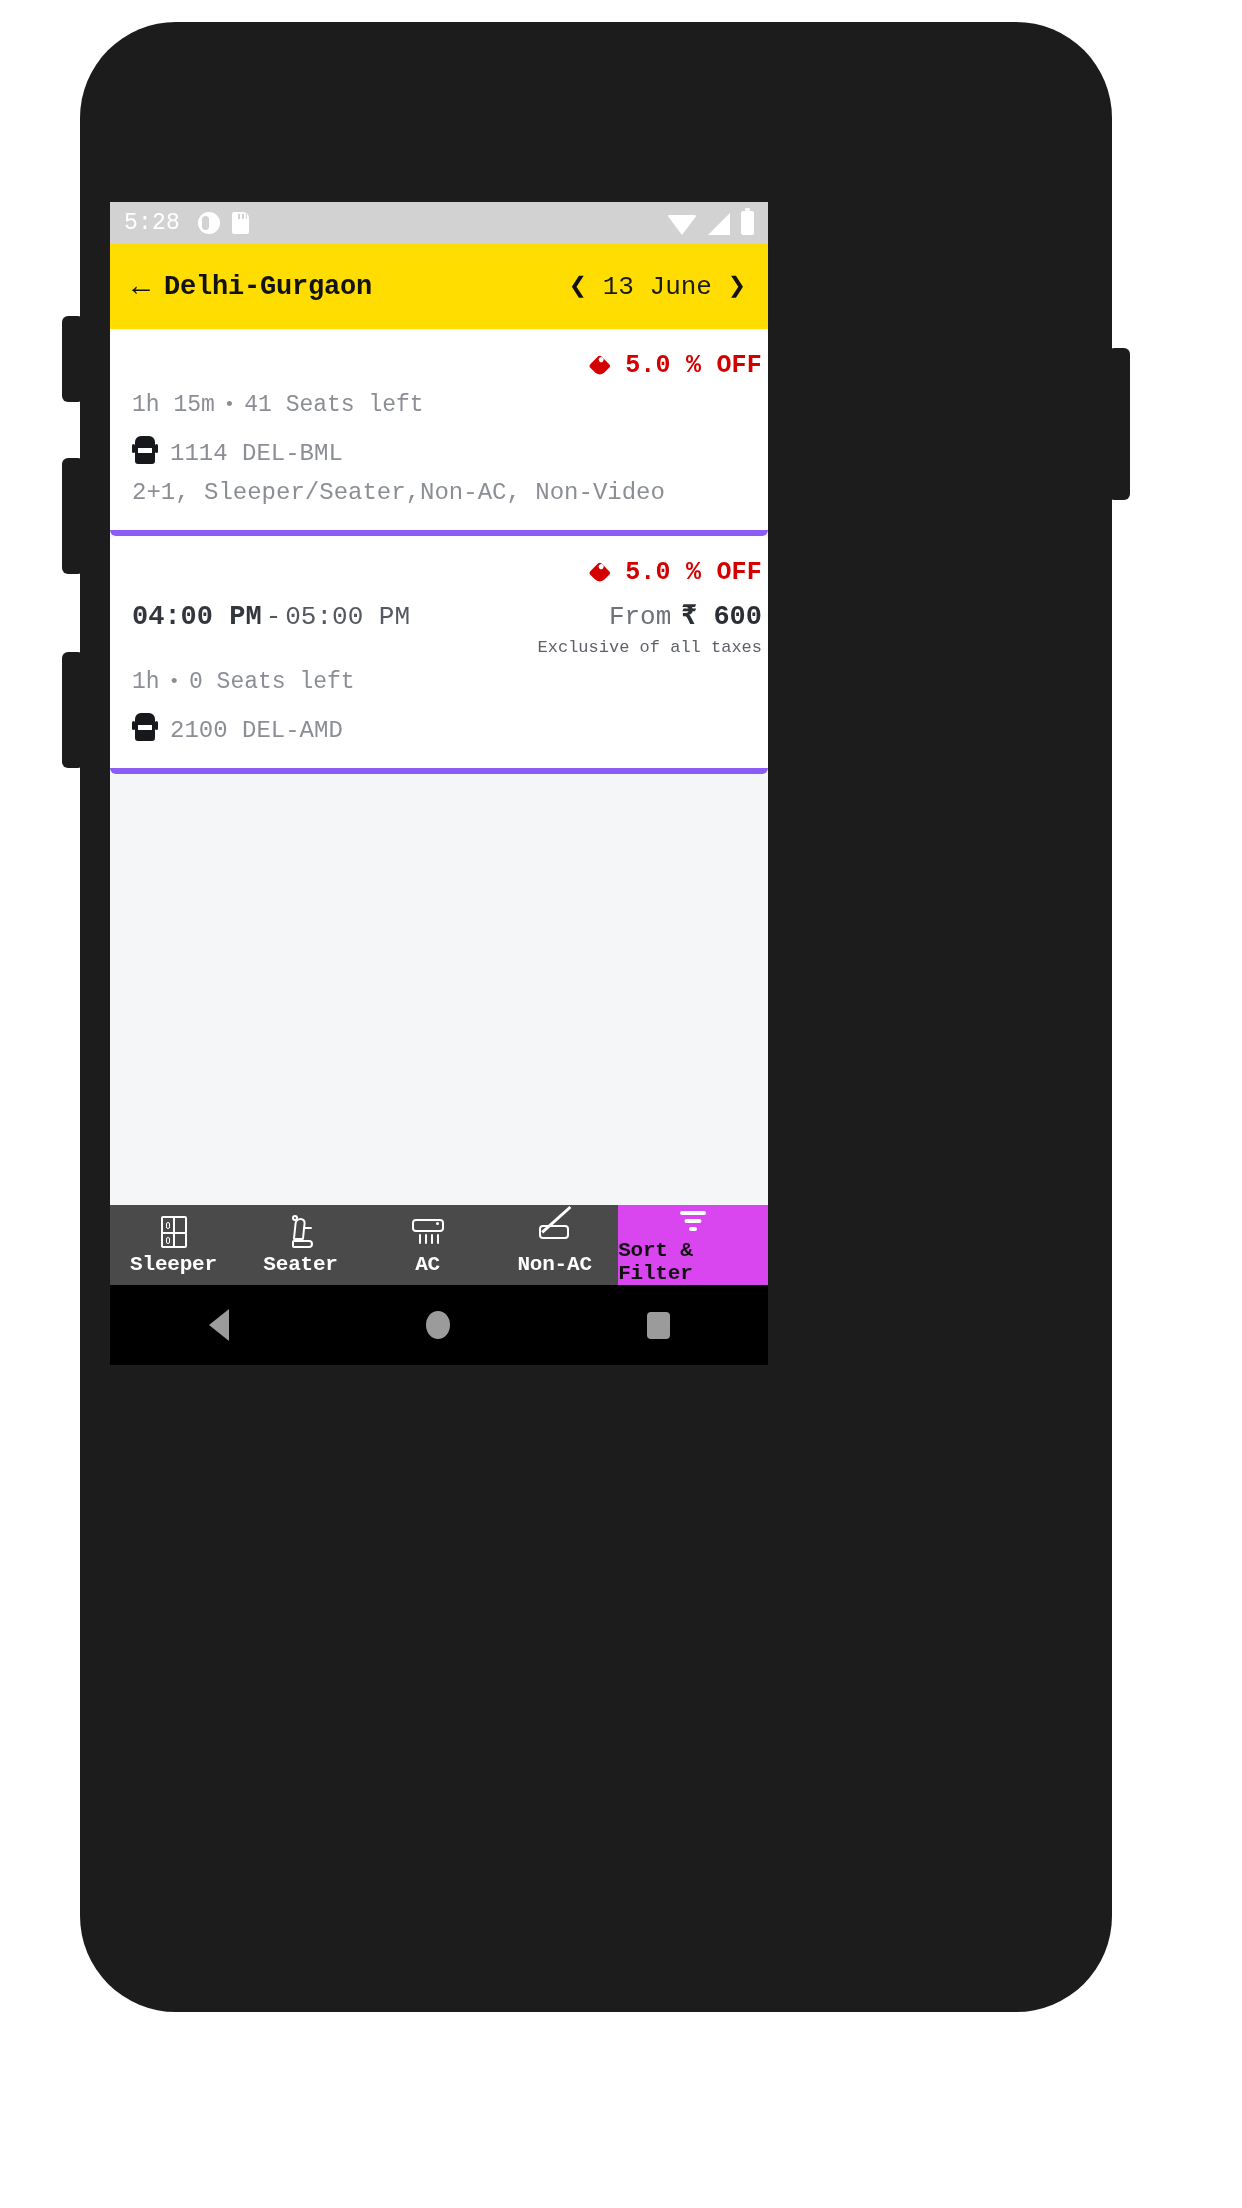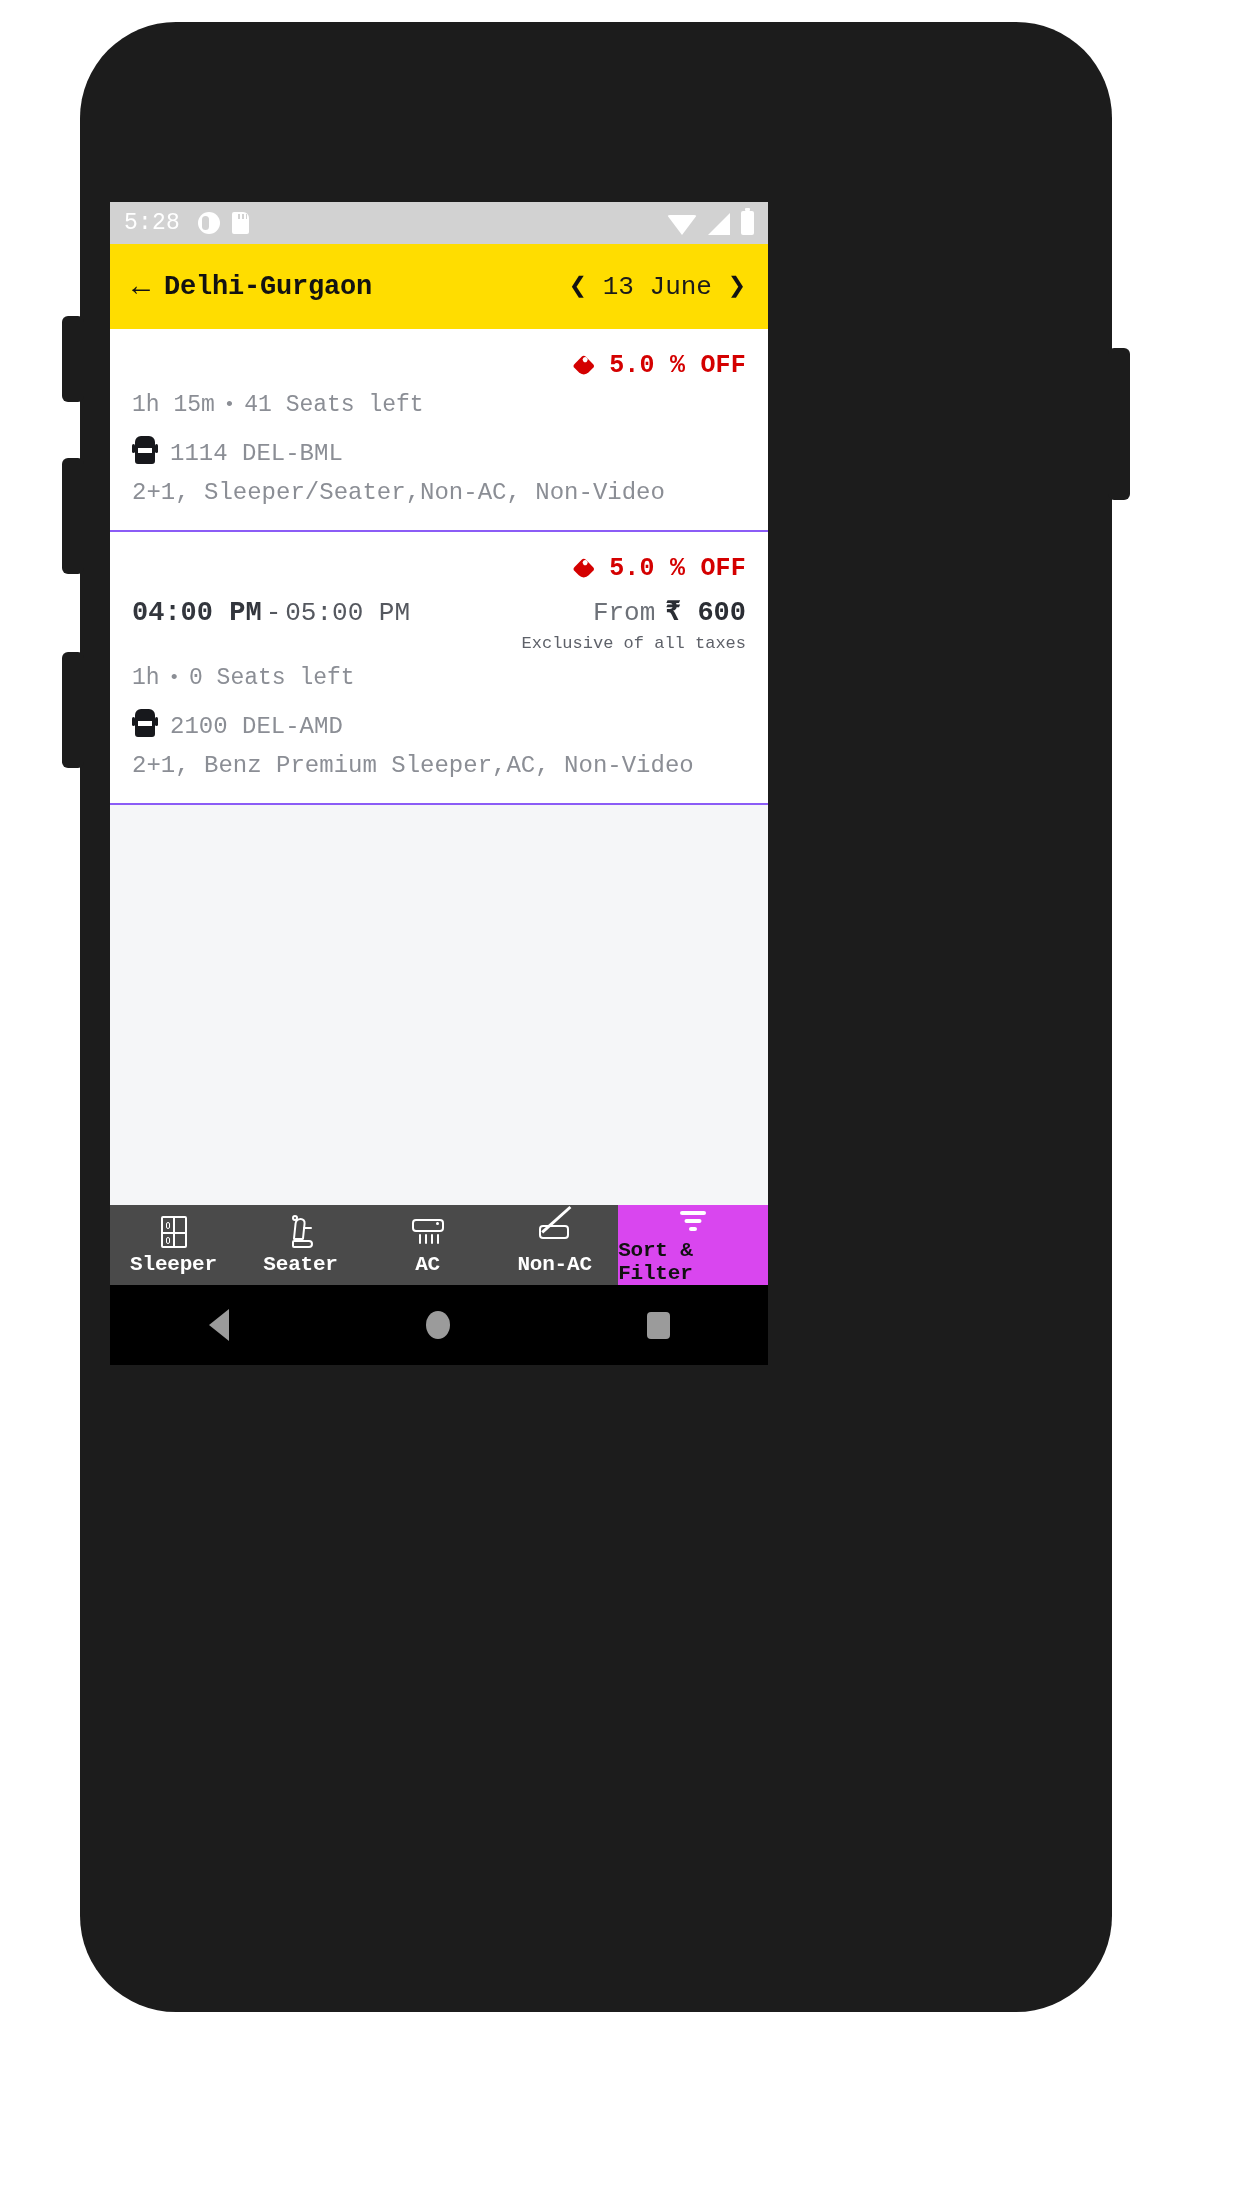--- a/index.html
+++ b/index.html
@@ -48,21 +48,21 @@
     padding:0 22px;box-sizing:border-box;
   }
   .ab-back{font-size:30px;color:#121212;line-height:1;margin-right:14px;}
   .ab-title{font-size:27px;font-weight:bold;color:#121212;letter-spacing:-.2px;}
   .ab-date{margin-left:auto;display:flex;align-items:center;gap:16px;}
   .ab-chev{font-size:30px;color:#121212;font-weight:bold;line-height:1;}
   .ab-datetext{font-size:26px;color:#1b1b1b;}
 
   
   .list{background:#f5f6f8;height:calc(100% - 42px - 85px - 80px);overflow:hidden;}
-  .card{background:#ffffff;padding:22px 22px 24px 22px;border-bottom:2px solid #8b5cf6;box-sizing:border-box;position:relative;}
+  .card{background:#ffffff;padding:22px 6px 24px 22px;border-bottom:6px solid #8b5cf6;box-sizing:border-box;position:relative;border-radius:6px;}
   .card-row-top{display:flex;align-items:flex-start;justify-content:flex-end;}
   .offer{display:flex;align-items:center;gap:10px;}
   .tag-icon{width:22px;height:22px;position:relative;transform:rotate(-45deg);}
   .tag-icon:before{content:"";position:absolute;left:0;top:0;width:16px;height:16px;background:#d40000;border-radius:3px 3px 3px 7px;}
   .tag-icon:after{content:"";position:absolute;left:11px;top:2px;width:5px;height:5px;background:#ffffff;border-radius:50%;}
   .offer-text{font-size:25px;font-weight:bold;color:#d40000;letter-spacing:.2px;}
 
   .card-row-main{display:flex;align-items:baseline;margin-top:12px;}
   .time-dep{font-size:27px;font-weight:bold;color:#33363d;}
   .time-sep{font-size:26px;color:#55585f;margin:0 4px;}
@@ -219,21 +219,20 @@
         <div class="busline">
           <div class="bus-icon">
             <div class="bus-m1"></div>
               <div class="bus-m2"></div>
             <div class="bus-body"></div>
               <div class="bus-win"></div>
               <div class="bus-low"></div>
           </div>
           <div class="bus-no">2100 DEL-AMD</div>
         </div>
-        <div class="desc">2+1, Benz Premium Sleeper,AC, Non-Video</div>
       </div>
 
     </div>
 
     <div class="filterbar">
 
       <div class="fitem">
         <div class="ficon">
           <div class="i-sleeper">
               <div class="sl-d1"></div>

